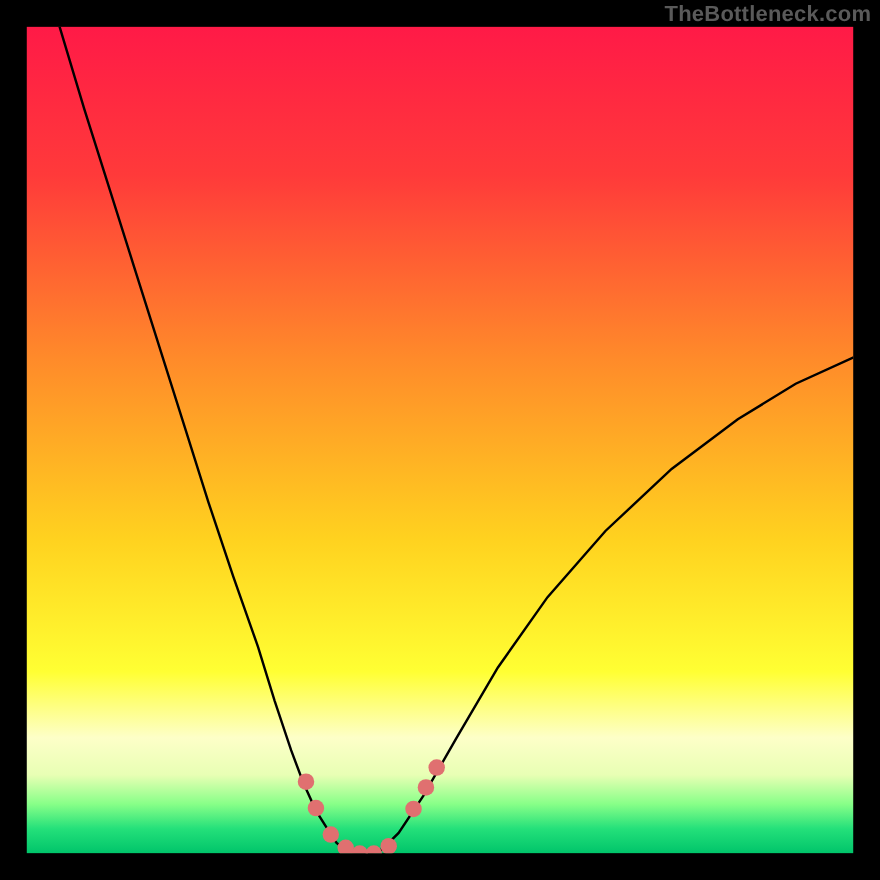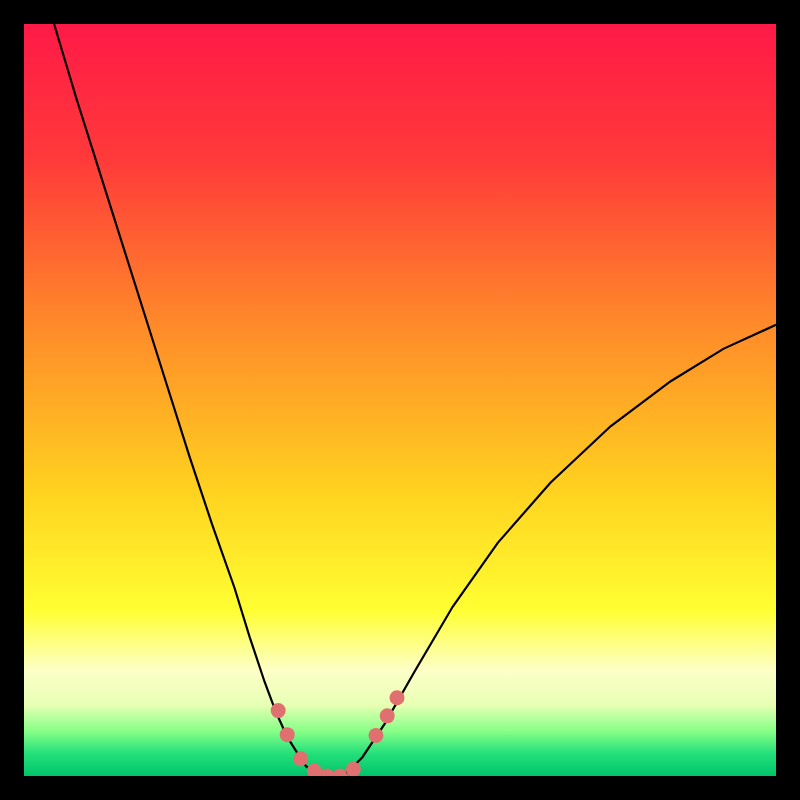--- a/index.html
+++ b/index.html
@@ -83,13 +83,14 @@
           <circle cx="290.27" cy="746.74" r="7.5" fill="#e07070"></circle>
           <circle cx="303.06" cy="752.00" r="7.5" fill="#e07070"></circle>
           <circle cx="315.84" cy="752.00" r="7.5" fill="#e07070"></circle>
           <circle cx="329.38" cy="745.23" r="7.5" fill="#e07070"></circle>
           <circle cx="351.94" cy="711.39" r="7.5" fill="#e07070"></circle>
           <circle cx="363.22" cy="691.84" r="7.5" fill="#e07070"></circle>
           <circle cx="372.99" cy="673.79" r="7.5" fill="#e07070"></circle>
         </g>
     </svg>
   </div>
+  <div class="watermark">TheBottleneck.com</div>
 </div>
 
 </body></html>

